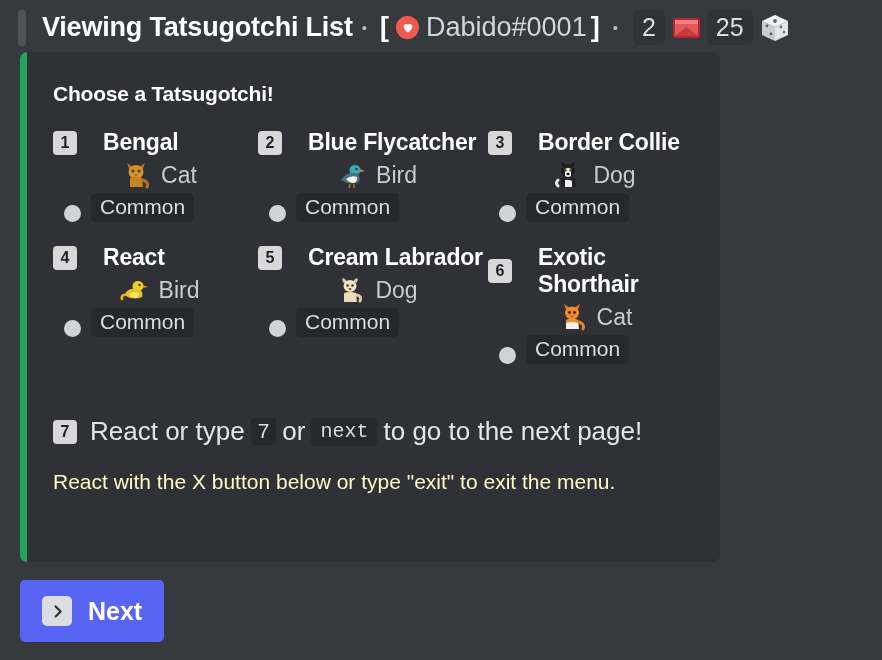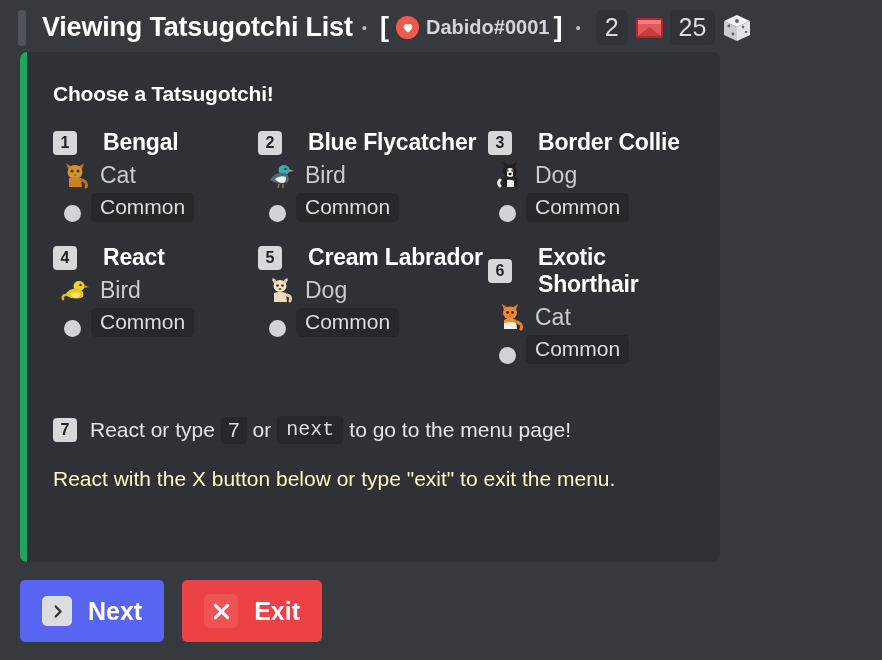--- a/index.html
+++ b/index.html
@@ -56,23 +56,23 @@
     width: 23px; height: 23px;
     border-radius: 50%;
     background: #f05a4e;
     display: inline-flex;
     align-items: center;
     justify-content: center;
     margin: 0 7px 0 3px;
     flex: 0 0 auto;
   }
   .hdr-user {
-    font-size: 20px;
+    font-size: 27px;
     color: #d4d6d9;
-    font-weight: bold;
+    font-weight: normal;
   }
   .chip-box {
     background: #2f3237;
     border-radius: 6px;
     padding: 2px 9px;
     font-size: 25px;
     color: #dcddde;
     margin-left: 6px;
     line-height: 1.25;
   }
@@ -146,20 +146,21 @@
     font-weight: bold;
     color: #ffffff;
     margin-left: 26px;
     letter-spacing: -0.2px;
   }
   .pet-species-row {
     display: flex;
     align-items: center;
     margin-left: 8px;
     margin-bottom: 4px;
+    justify-content: center;
   }
   .species-emoji {
     width: 30px; height: 28px;
     flex: 0 0 auto;
   }
   .pet-species {
     font-size: 23px;
     color: #c9ccd1;
     margin-left: 9px;
   }
@@ -184,21 +185,21 @@
     font-family: "Liberation Sans", sans-serif;
   }
 
   
   .next-line {
     display: flex;
     align-items: center;
     margin-top: 52px;
   }
   .next-text {
-    font-size: 21px;
+    font-size: 26px;
     color: #e4e5e7;
     margin-left: 13px;
     text-align: center;
   }
   .inline-code {
     background: #26282c;
     border-radius: 4px;
     padding: 1px 7px 2px 7px;
     margin: 0 6px;
     font-size: 21px;
@@ -464,39 +465,31 @@
       </div>
 
     </div>
 
     <div class="next-line">
       <span class="keycap">7</span>
       <span class="next-text">React or type</span>
       <span class="inline-code">7</span>
       <span class="next-text" style="margin-left:0">or</span>
       <span class="inline-code mono">next</span>
-      <span class="next-text" style="margin-left:0">to go to the menu page!</span>
+      <span class="next-text" style="margin-left:0">to go to the next page!</span>
     </div>
 
     <div class="exit-line">React with the X button below or type "exit" to exit the menu.</div>
 
   </div>
 </div>
 
 <div class="btn-row">
   <button class="btn btn-next">
     <span class="next-glyph">
       <svg width="15" height="15" viewBox="0 0 24 24" aria-hidden="true">
         <path d="M9 4 L17 12 L9 20" stroke="#2b2d31" stroke-width="3.4" fill="none" stroke-linecap="round" stroke-linejoin="round"></path>
       </svg>
     </span>
     <span class="btn-label">Next</span>
   </button>
 
-  <button class="btn btn-exit">
-    <span class="exit-glyph">
-      <svg width="21" height="21" viewBox="0 0 24 24" aria-hidden="true">
-        <path d="M5 5 L19 19 M19 5 L5 19" stroke="#ffffff" stroke-width="3.6" stroke-linecap="round"></path>
-      </svg>
-    </span>
-    <span class="btn-label">Exit</span>
-  </button>
 </div>
 
 </body></html>

